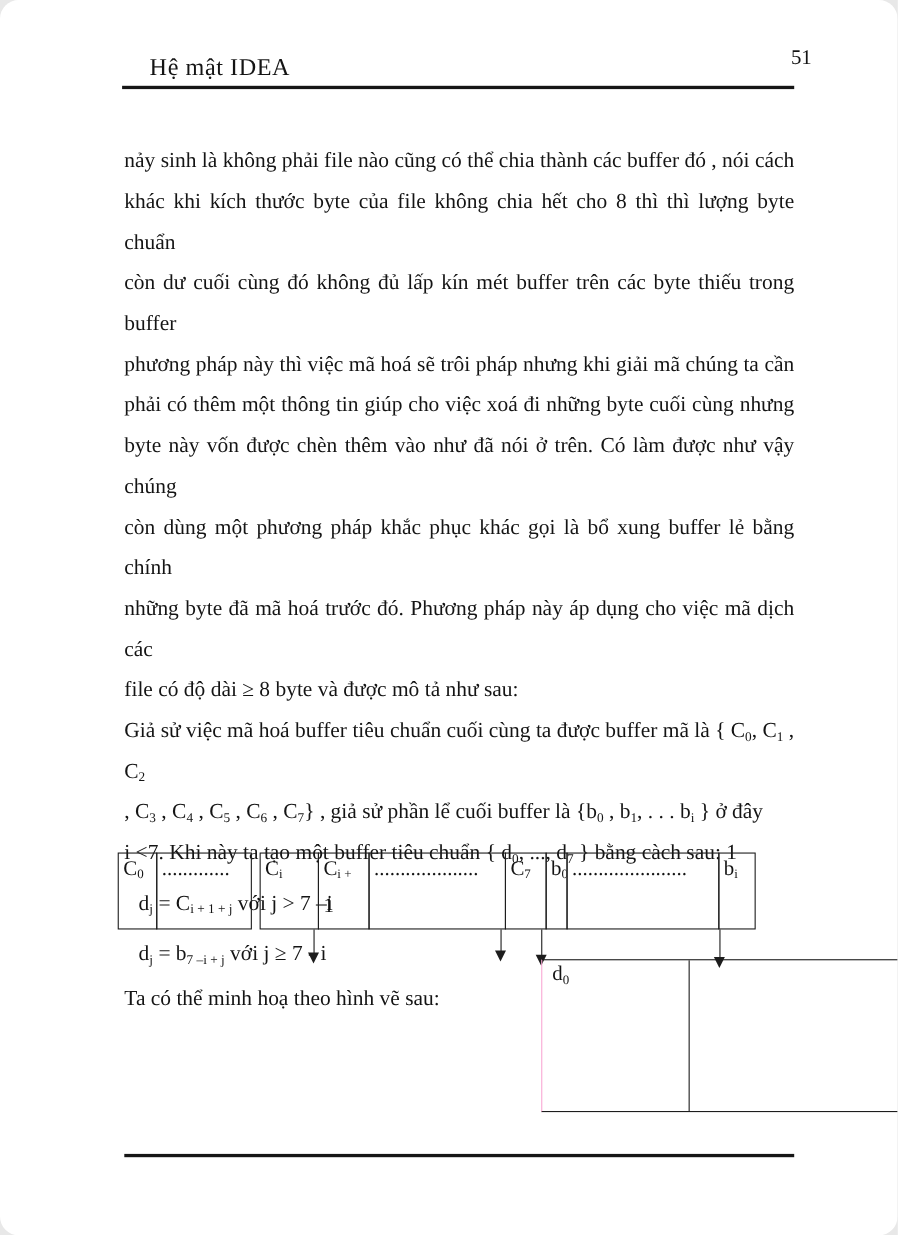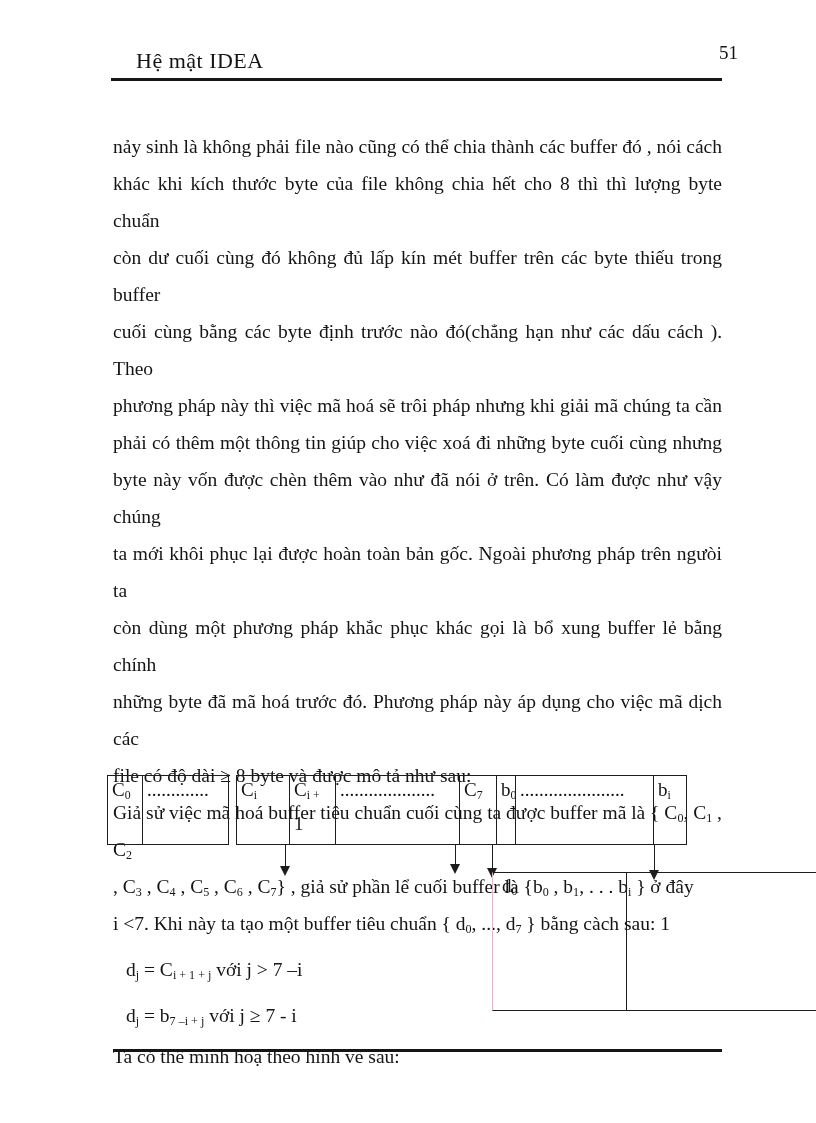--- a/index.html
+++ b/index.html
@@ -4,20 +4,21 @@
 <style>
   html,body{margin:0;padding:0;background:#e8e8e8;}
   .page{
     position:relative;
     width:816px;height:1123px;
     margin:0 auto;
     background:#ffffff;
     overflow:hidden;
     font-family:"Liberation Serif","DejaVu Serif",serif;
     color:#141414;
+    border-radius:17px;
   }
   
   .hdr-title{
     position:absolute;left:136px;top:48px;
     font-size:22px;letter-spacing:.5px;
   }
   .hdr-page{
     position:absolute;right:78px;top:42px;
     font-size:19px;
   }
@@ -124,25 +125,23 @@
 <div class="page">
 
   <div class="hdr-title">Hệ mật IDEA</div>
   <div class="hdr-page">51</div>
   <div class="hdr-rule"></div>
 
   <div class="body-text" id="body-lines">
       <div class="line body justify">nảy sinh là không phải file nào cũng có thể chia thành các buffer đó , nói cách</div>
       <div class="line body justify">khác khi kích thước byte của file không chia hết cho 8 thì thì lượng byte chuẩn</div>
       <div class="line body justify">còn dư cuối cùng đó không đủ lấp kín mét buffer trên các byte thiếu trong buffer</div>
-      <div class="line body justify">cuối cùng bằng các byte định trước nào đó(chẳng hạn như các dấu cách ). Theo</div>
       <div class="line body justify">phương pháp này thì việc mã hoá sẽ trôi pháp nhưng khi giải mã chúng ta cần</div>
       <div class="line body justify">phải có thêm một thông tin giúp cho việc xoá đi những byte cuối cùng nhưng</div>
       <div class="line body justify">byte này vốn được chèn thêm vào như đã nói ở trên. Có làm được như vậy chúng</div>
-      <div class="line body justify">ta mới khôi phục lại được hoàn toàn bản gốc. Ngoài phương pháp trên ngưòi ta</div>
       <div class="line body justify">còn dùng một phương pháp khắc phục khác gọi là bổ xung buffer lẻ bằng chính</div>
       <div class="line body justify">những byte đã mã hoá trước đó. Phương pháp này áp dụng cho việc mã dịch các</div>
       <div class="line body">file  có độ dài  ≥ 8 byte và được mô tả như sau:</div>
       <div class="line body justify">Giả sử việc mã hoá buffer tiêu chuẩn cuối cùng ta được buffer mã là {  C<sub>0</sub>, C<sub>1</sub> , C<sub>2</sub></div>
       <div class="line body">, C<sub>3</sub> , C<sub>4</sub>  ,  C<sub>5</sub>  , C<sub>6</sub> ,  C<sub>7</sub>}  ,  giả  sử phần lể  cuối buffer là  {b<sub>0</sub>  , b<sub>1</sub>, . . . b<sub>i</sub> }  ở  đây</div>
       <div class="line body">i &lt;7. Khi  này  ta  tạo một buffer  tiêu  chuẩn {  d<sub>0</sub>, ..., d<sub>7</sub>  } bằng  càch sau: 1</div>
       <div class="line formula">d<sub>j</sub> = C<sub>i + 1 + j</sub>  với j &gt; 7 –i</div>
       <div class="line formula">d<sub>j</sub>  = b<sub>7 –i + j</sub>  với j ≥ 7 - i</div>
       <div class="line caption">Ta có thể minh  hoạ theo hình vẽ sau:</div>
     </div>

